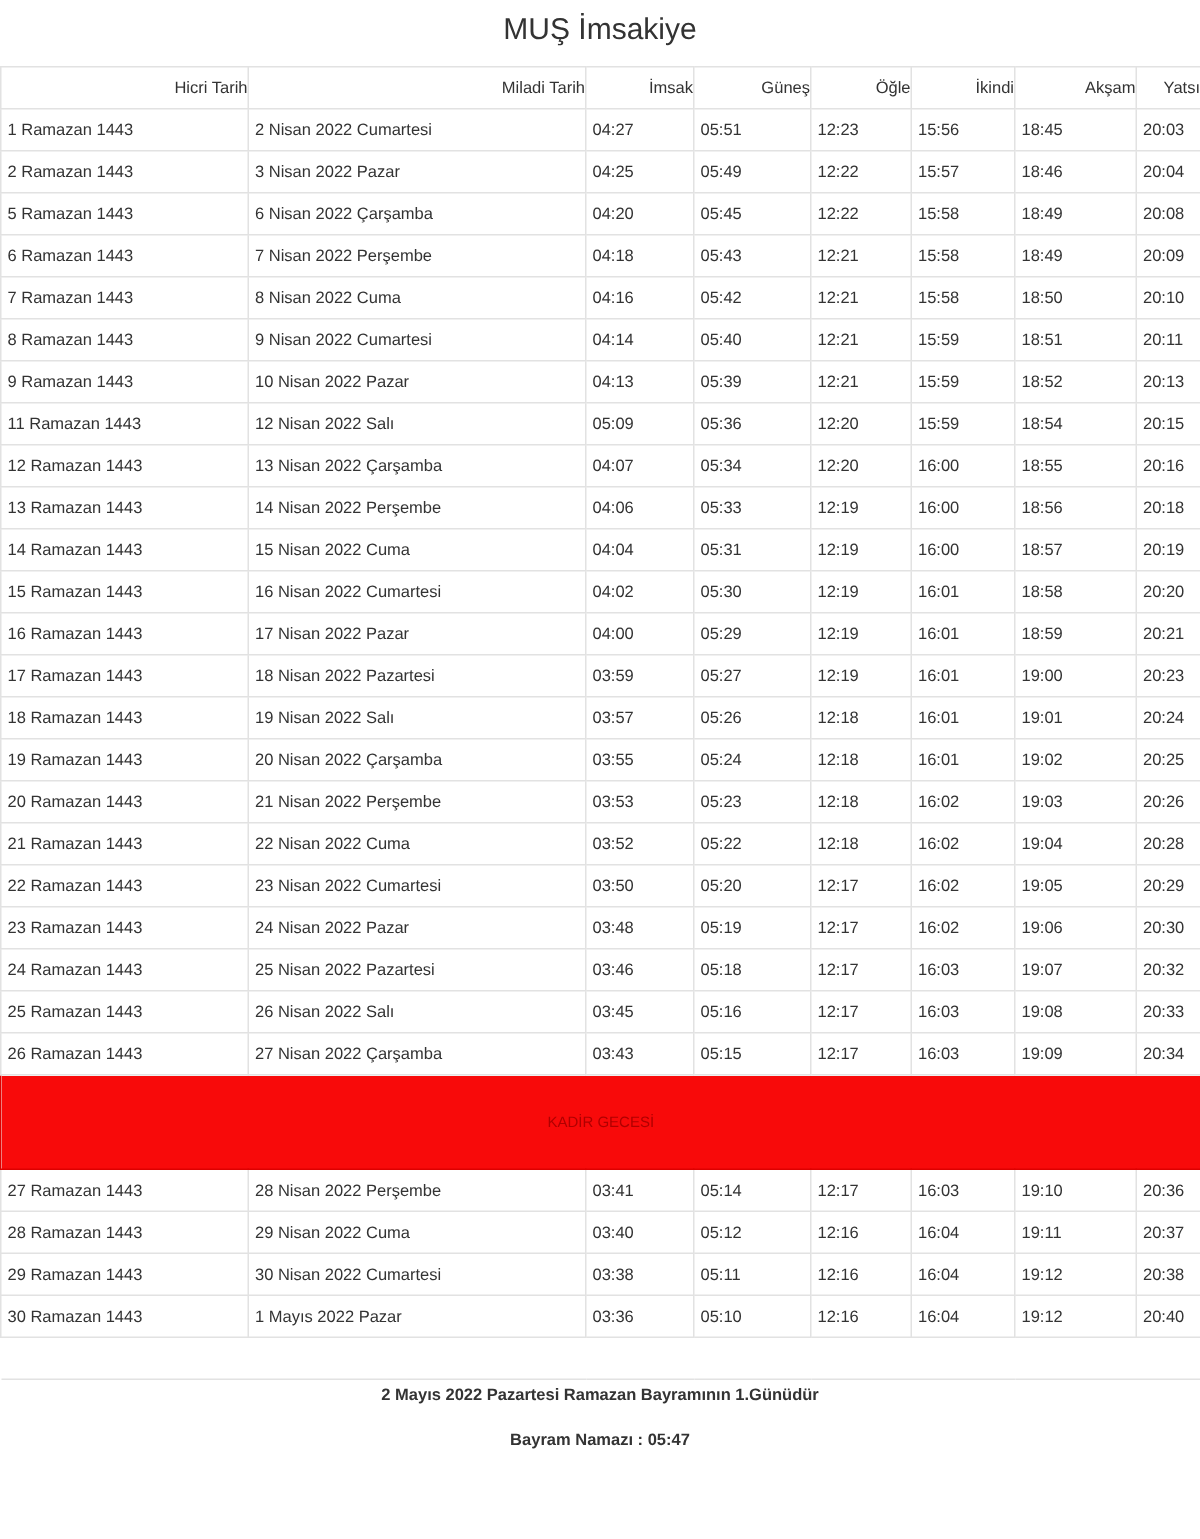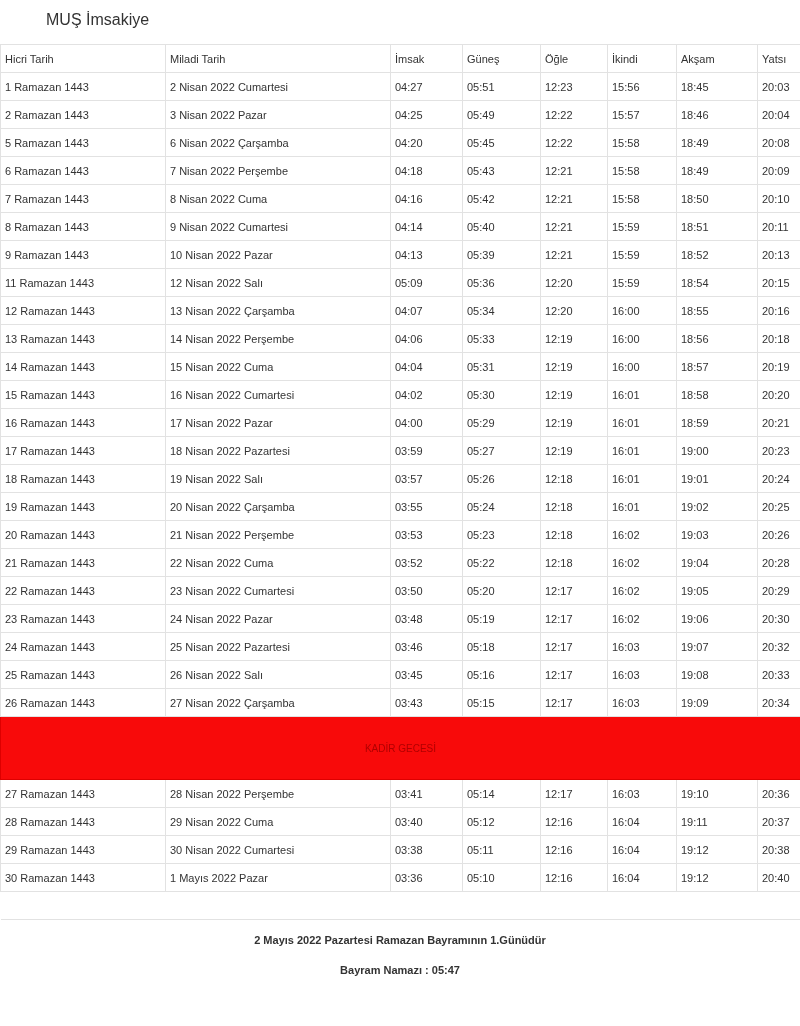--- a/index.html
+++ b/index.html
@@ -1,24 +1,24 @@
 <!DOCTYPE html>
 <html><head>
 <meta charset="utf-8">
 <style>
   html, body { margin:0; padding:0; background:#ffffff; }
   body { width:800px; height:1026px; overflow:hidden; font-family:"Liberation Sans", sans-serif; color:#333; }
-  .title { text-align:left; font-size:16px; color:#333; height:44px; line-height:40px; padding-top:0px;padding-left:46px; }
+  .title { text-align:center; font-size:20px; color:#333; height:44px; line-height:40px; padding-top:0px; }
   table { border-collapse:collapse; width:800px; table-layout:fixed; font-size:11px; }
   th, td { border:1px solid #e2e2e2; padding:0 0 0 4px; height:27px; text-align:left; white-space:nowrap; overflow:hidden; font-weight:normal; color:#333; }
-  th { height:27px; }
+  th { height:27px;text-align:right; }
   td.band { background:#f80a0a; color:#b00000; text-align:center; font-size:10px; height:26px; border:1px solid #d00; padding:18px; }
   .blank td { height:27px; border-left:none; border-right:none; }
   .footer { text-align:center; font-size:11px; font-weight:bold; color:#333; }
-  .footer .line1 { margin-top:10px; height:20px; line-height:20px; }
+  .footer .line1 { height:20px; line-height:20px; }
   .footer .line2 { margin-top:10px; height:20px; line-height:20px; }
   col.c1 { width:165px; } col.c2 { width:225px; } col.c3 { width:72px; } col.c4 { width:78px; }
   col.c5 { width:67px; } col.c6 { width:69px; } col.c7 { width:81px; } col.c8 { width:43px; }
 </style>
 </head>
 <body>
 
 <div class="title">MUŞ İmsakiye</div>
 
 <table>

